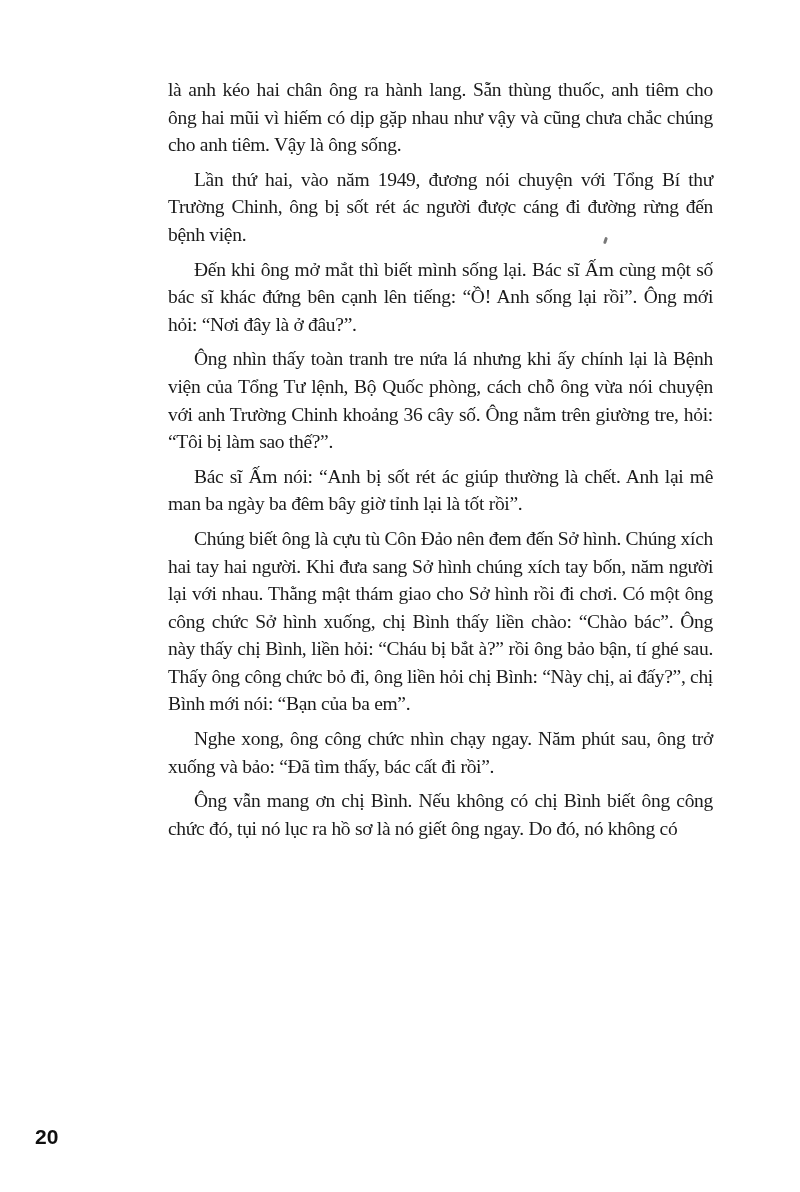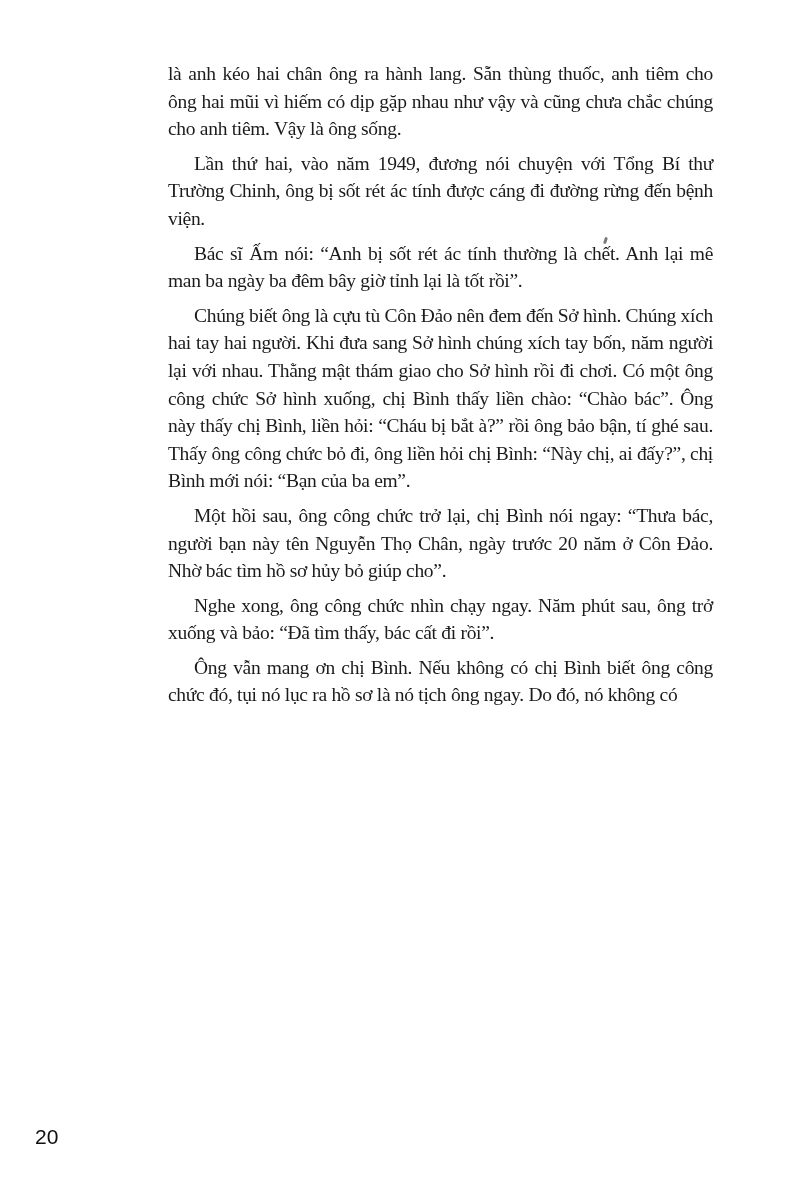--- a/index.html
+++ b/index.html
@@ -23,52 +23,53 @@
     line-height: 27.6px;
     letter-spacing: -0.3px;
     color: #1b1b1b;
     text-align: justify;
   }
   .text-block p {
     margin: 7px 0 0 0;
     text-indent: 26px;
   }
   .text-block p.continuation {
-    margin-top: 0;
+    margin-top: 16px;
     text-indent: 0;
   }
   .page-number {
     position: absolute;
     left: 35px;
     top: 1125px;
     font-family: "Liberation Sans", sans-serif;
-    font-weight: 400;
+    font-weight: 700;
     font-size: 21px;
     color: #0f0f0f;
   }
   .scan-speck {
     position: absolute;
     left: 604px;
     top: 237px;
     width: 3px;
     height: 7px;
     background: #565656;
     border-radius: 2px;
     transform: rotate(18deg);
     opacity: 0.8;
   }
 </style>
 </head>
 <body>
 
 <div class="text-block">
   <p class="continuation">là anh kéo hai chân ông ra hành lang. Sẵn thùng thuốc, anh tiêm cho ông hai mũi vì hiếm có dịp gặp nhau như vậy và cũng chưa chắc chúng cho anh tiêm. Vậy là ông sống.</p>
-  <p>Lần thứ hai, vào năm 1949, đương nói chuyện với Tổng Bí thư Trường Chinh, ông bị sốt rét ác tính được cáng đi đường rừng đến bệnh viện.</p>
-  <p>Bác sĩ Ấm nói: “Anh bị sốt rét ác tính thường là chết. Anh lại mê man ba ngày ba đêm bây giờ tỉnh lại là tốt rồi”.</p>
+  <p>Lần thứ hai, vào năm 1949, đương nói chuyện với Tổng Bí thư Trường Chinh, ông bị sốt rét ác người được cáng đi đường rừng đến bệnh viện.</p>
+  <p>Đến khi ông mở mắt thì biết mình sống lại. Bác sĩ Ấm cùng một số bác sĩ khác đứng bên cạnh lên tiếng: “Ồ! Anh sống lại rồi”. Ông mới hỏi: “Nơi đây là ở đâu?”.</p>
+  <p>Ông nhìn thấy toàn tranh tre nứa lá nhưng khi ấy chính lại là Bệnh viện của Tổng Tư lệnh, Bộ Quốc phòng, cách chỗ ông vừa nói chuyện với anh Trường Chinh khoảng 36 cây số. Ông nằm trên giường tre, hỏi: “Tôi bị làm sao thế?”.</p>
+  <p>Bác sĩ Ấm nói: “Anh bị sốt rét ác giúp thường là chết. Anh lại mê man ba ngày ba đêm bây giờ tỉnh lại là tốt rồi”.</p>
   <p>Chúng biết ông là cựu tù Côn Đảo nên đem đến Sở hình. Chúng xích hai tay hai người. Khi đưa sang Sở hình chúng xích tay bốn, năm người lại với nhau. Thằng mật thám giao cho Sở hình rồi đi chơi. Có một ông công chức Sở hình xuống, chị Bình thấy liền chào: “Chào bác”. Ông này thấy chị Bình, liền hỏi: “Cháu bị bắt à?” rồi ông bảo bận, tí ghé sau. Thấy ông công chức bỏ đi, ông liền hỏi chị Bình: “Này chị, ai đấy?”, chị Bình mới nói: “Bạn của ba em”.</p>
-  <p>Một hồi sau, ông công chức trở lại, chị Bình nói ngay: “Thưa bác, người bạn này tên Nguyễn Thọ Chân, ngày trước 20 năm ở Côn Đảo. Nhờ bác tìm hồ sơ hủy bỏ giúp cho”.</p>
   <p>Nghe xong, ông công chức nhìn chạy ngay. Năm phút sau, ông trở xuống và bảo: “Đã tìm thấy, bác cất đi rồi”.</p>
-  <p>Ông vẫn mang ơn chị Bình. Nếu không có chị Bình biết ông công chức đó, tụi nó lục ra hồ sơ là nó tịch ông ngay. Do đó, nó không có</p>
+  <p>Ông vẫn mang ơn chị Bình. Nếu không có chị Bình biết ông công chức đó, tụi nó lục ra hồ sơ là nó giết ông ngay. Do đó, nó không có</p>
 </div>
 
 <span class="scan-speck"></span>
 
 <div class="page-number">20</div>
 
 </body></html>

